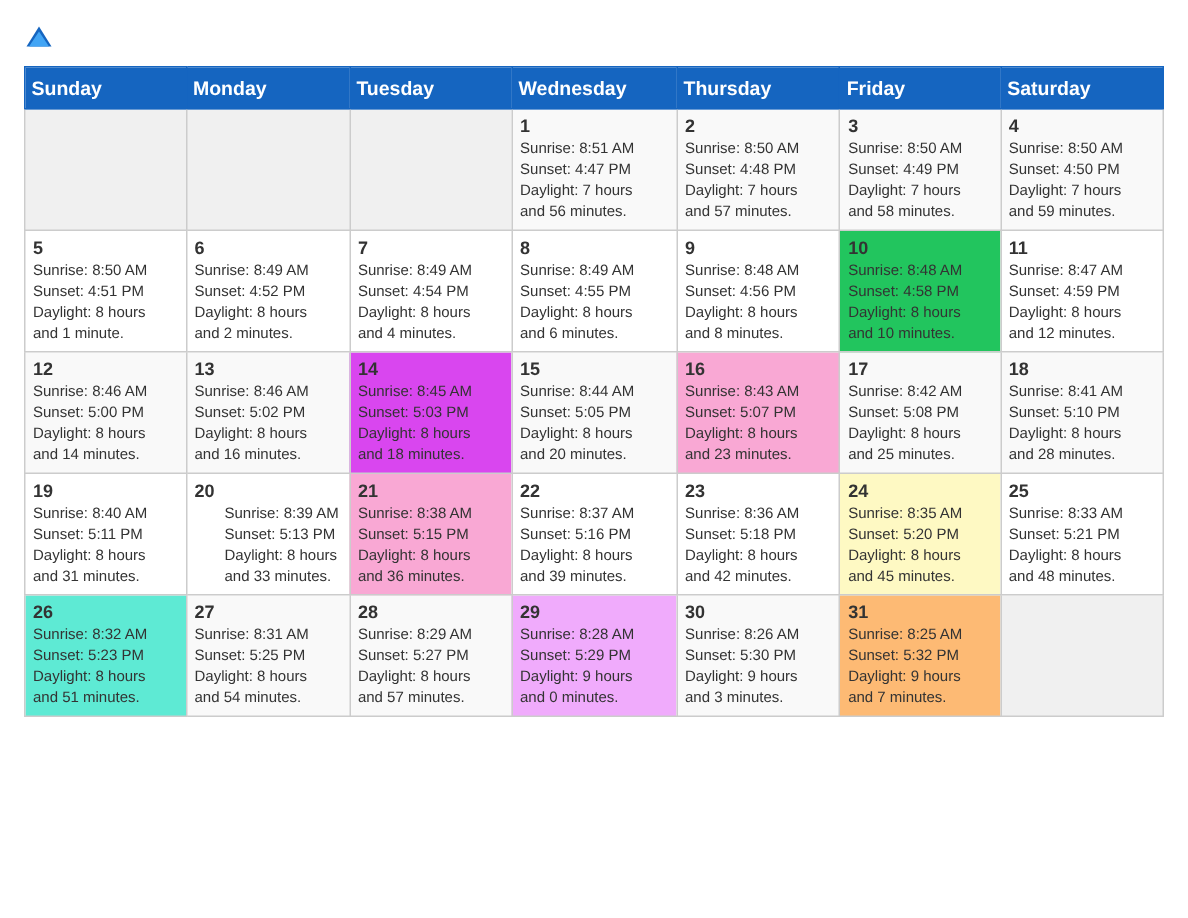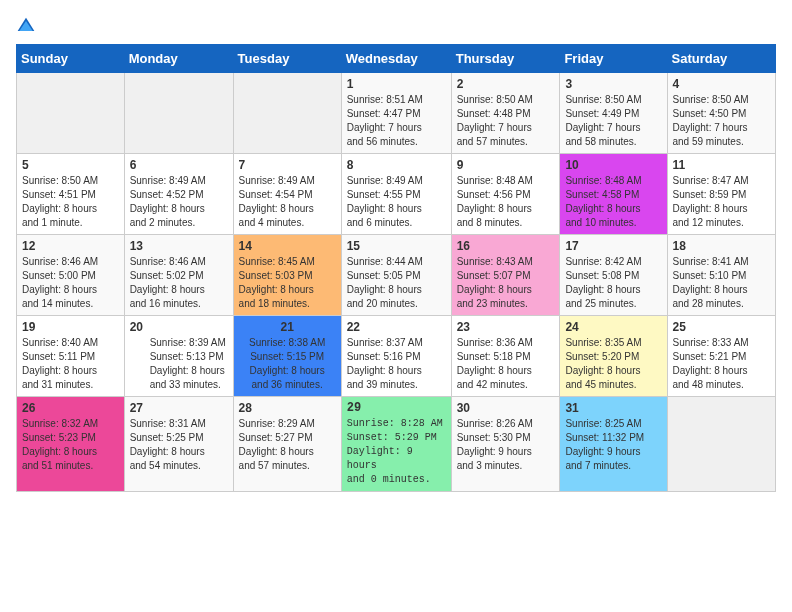--- a/index.html
+++ b/index.html
@@ -186,51 +186,51 @@
 Daylight: 8 hours
 and 6 minutes.</div>
         </td>
         <td style="background: rgb(255, 255, 255);">
           <span class="day-num">9</span>
           <div class="day-info" style="white-space: pre-line;">Sunrise: 8:48 AM
 Sunset: 4:56 PM
 Daylight: 8 hours
 and 8 minutes.</div>
         </td>
-        <td style="background: #d946ef;">
+        <td style="background: #22c55e;">
           <span class="day-num">10</span>
           <div class="day-info" style="white-space: pre-line;">Sunrise: 8:48 AM
 Sunset: 4:58 PM
 Daylight: 8 hours
 and 10 minutes.</div>
         </td>
         <td style="background: rgb(255, 255, 255);">
           <span class="day-num">11</span>
           <div class="day-info" style="white-space: pre-line;">Sunrise: 8:47 AM
-Sunset: 8:59 PM
+Sunset: 4:59 PM
 Daylight: 8 hours
 and 12 minutes.</div>
         </td>
       </tr>
       <tr>
         <td style="background: rgb(249, 249, 249);">
           <span class="day-num">12</span>
           <div class="day-info" style="white-space: pre-line;">Sunrise: 8:46 AM
 Sunset: 5:00 PM
 Daylight: 8 hours
 and 14 minutes.</div>
         </td>
         <td style="background: rgb(249, 249, 249);">
           <span class="day-num">13</span>
           <div class="day-info" style="white-space: pre-line;">Sunrise: 8:46 AM
 Sunset: 5:02 PM
 Daylight: 8 hours
 and 16 minutes.</div>
         </td>
-        <td style="background: #fdba74;">
+        <td style="background: #d946ef;">
           <span class="day-num">14</span>
           <div class="day-info" style="white-space: pre-line;">Sunrise: 8:45 AM
 Sunset: 5:03 PM
 Daylight: 8 hours
 and 18 minutes.</div>
         </td>
         <td style="background: rgb(249, 249, 249);">
           <span class="day-num">15</span>
           <div class="day-info" style="white-space: pre-line;">Sunrise: 8:44 AM
 Sunset: 5:05 PM
@@ -267,21 +267,21 @@
 Daylight: 8 hours
 and 31 minutes.</div>
         </td>
         <td style="background: rgb(255, 255, 255);">
           <span class="day-num">20</span>
           <div class="day-info" style="white-space: pre-line; margin-left: 20px;">Sunrise: 8:39 AM
 Sunset: 5:13 PM
 Daylight: 8 hours
 and 33 minutes.</div>
         </td>
-        <td style="background: #3b82f6; text-align: center;">
+        <td style="background: #f9a8d4;">
           <span class="day-num">21</span>
           <div class="day-info" style="white-space: pre-line;">Sunrise: 8:38 AM
 Sunset: 5:15 PM
 Daylight: 8 hours
 and 36 minutes.</div>
         </td>
         <td style="background: rgb(255, 255, 255);">
           <span class="day-num">22</span>
           <div class="day-info" style="white-space: pre-line;">Sunrise: 8:37 AM
 Sunset: 5:16 PM
@@ -304,58 +304,58 @@
         </td>
         <td style="background: rgb(255, 255, 255);">
           <span class="day-num">25</span>
           <div class="day-info" style="white-space: pre-line;">Sunrise: 8:33 AM
 Sunset: 5:21 PM
 Daylight: 8 hours
 and 48 minutes.</div>
         </td>
       </tr>
       <tr>
-        <td style="background: #ec4899;">
+        <td style="background: #5eead4;">
           <span class="day-num">26</span>
           <div class="day-info" style="white-space: pre-line;">Sunrise: 8:32 AM
 Sunset: 5:23 PM
 Daylight: 8 hours
 and 51 minutes.</div>
         </td>
         <td style="background: rgb(249, 249, 249);">
           <span class="day-num">27</span>
           <div class="day-info" style="white-space: pre-line;">Sunrise: 8:31 AM
 Sunset: 5:25 PM
 Daylight: 8 hours
 and 54 minutes.</div>
         </td>
         <td style="background: rgb(249, 249, 249);">
           <span class="day-num">28</span>
           <div class="day-info" style="white-space: pre-line;">Sunrise: 8:29 AM
 Sunset: 5:27 PM
 Daylight: 8 hours
 and 57 minutes.</div>
         </td>
-        <td style="background: #86efac; font-family: Liberation Mono, monospace;">
+        <td style="background: #f0abfc;">
           <span class="day-num">29</span>
           <div class="day-info" style="white-space: pre-line;">Sunrise: 8:28 AM
 Sunset: 5:29 PM
 Daylight: 9 hours
 and 0 minutes.</div>
         </td>
         <td style="background: rgb(249, 249, 249);">
           <span class="day-num">30</span>
           <div class="day-info" style="white-space: pre-line;">Sunrise: 8:26 AM
 Sunset: 5:30 PM
 Daylight: 9 hours
 and 3 minutes.</div>
         </td>
-        <td style="background: #7dd3fc; margin-top: 19px;">
+        <td style="background: #fdba74; margin-top: 19px;">
           <span class="day-num">31</span>
           <div class="day-info" style="white-space: pre-line;">Sunrise: 8:25 AM
-Sunset: 11:32 PM
+Sunset: 5:32 PM
 Daylight: 9 hours
 and 7 minutes.</div>
         </td>
         <td class="empty-cell"></td>
       </tr>
     </tbody>
 </table>
 
 </body></html>

